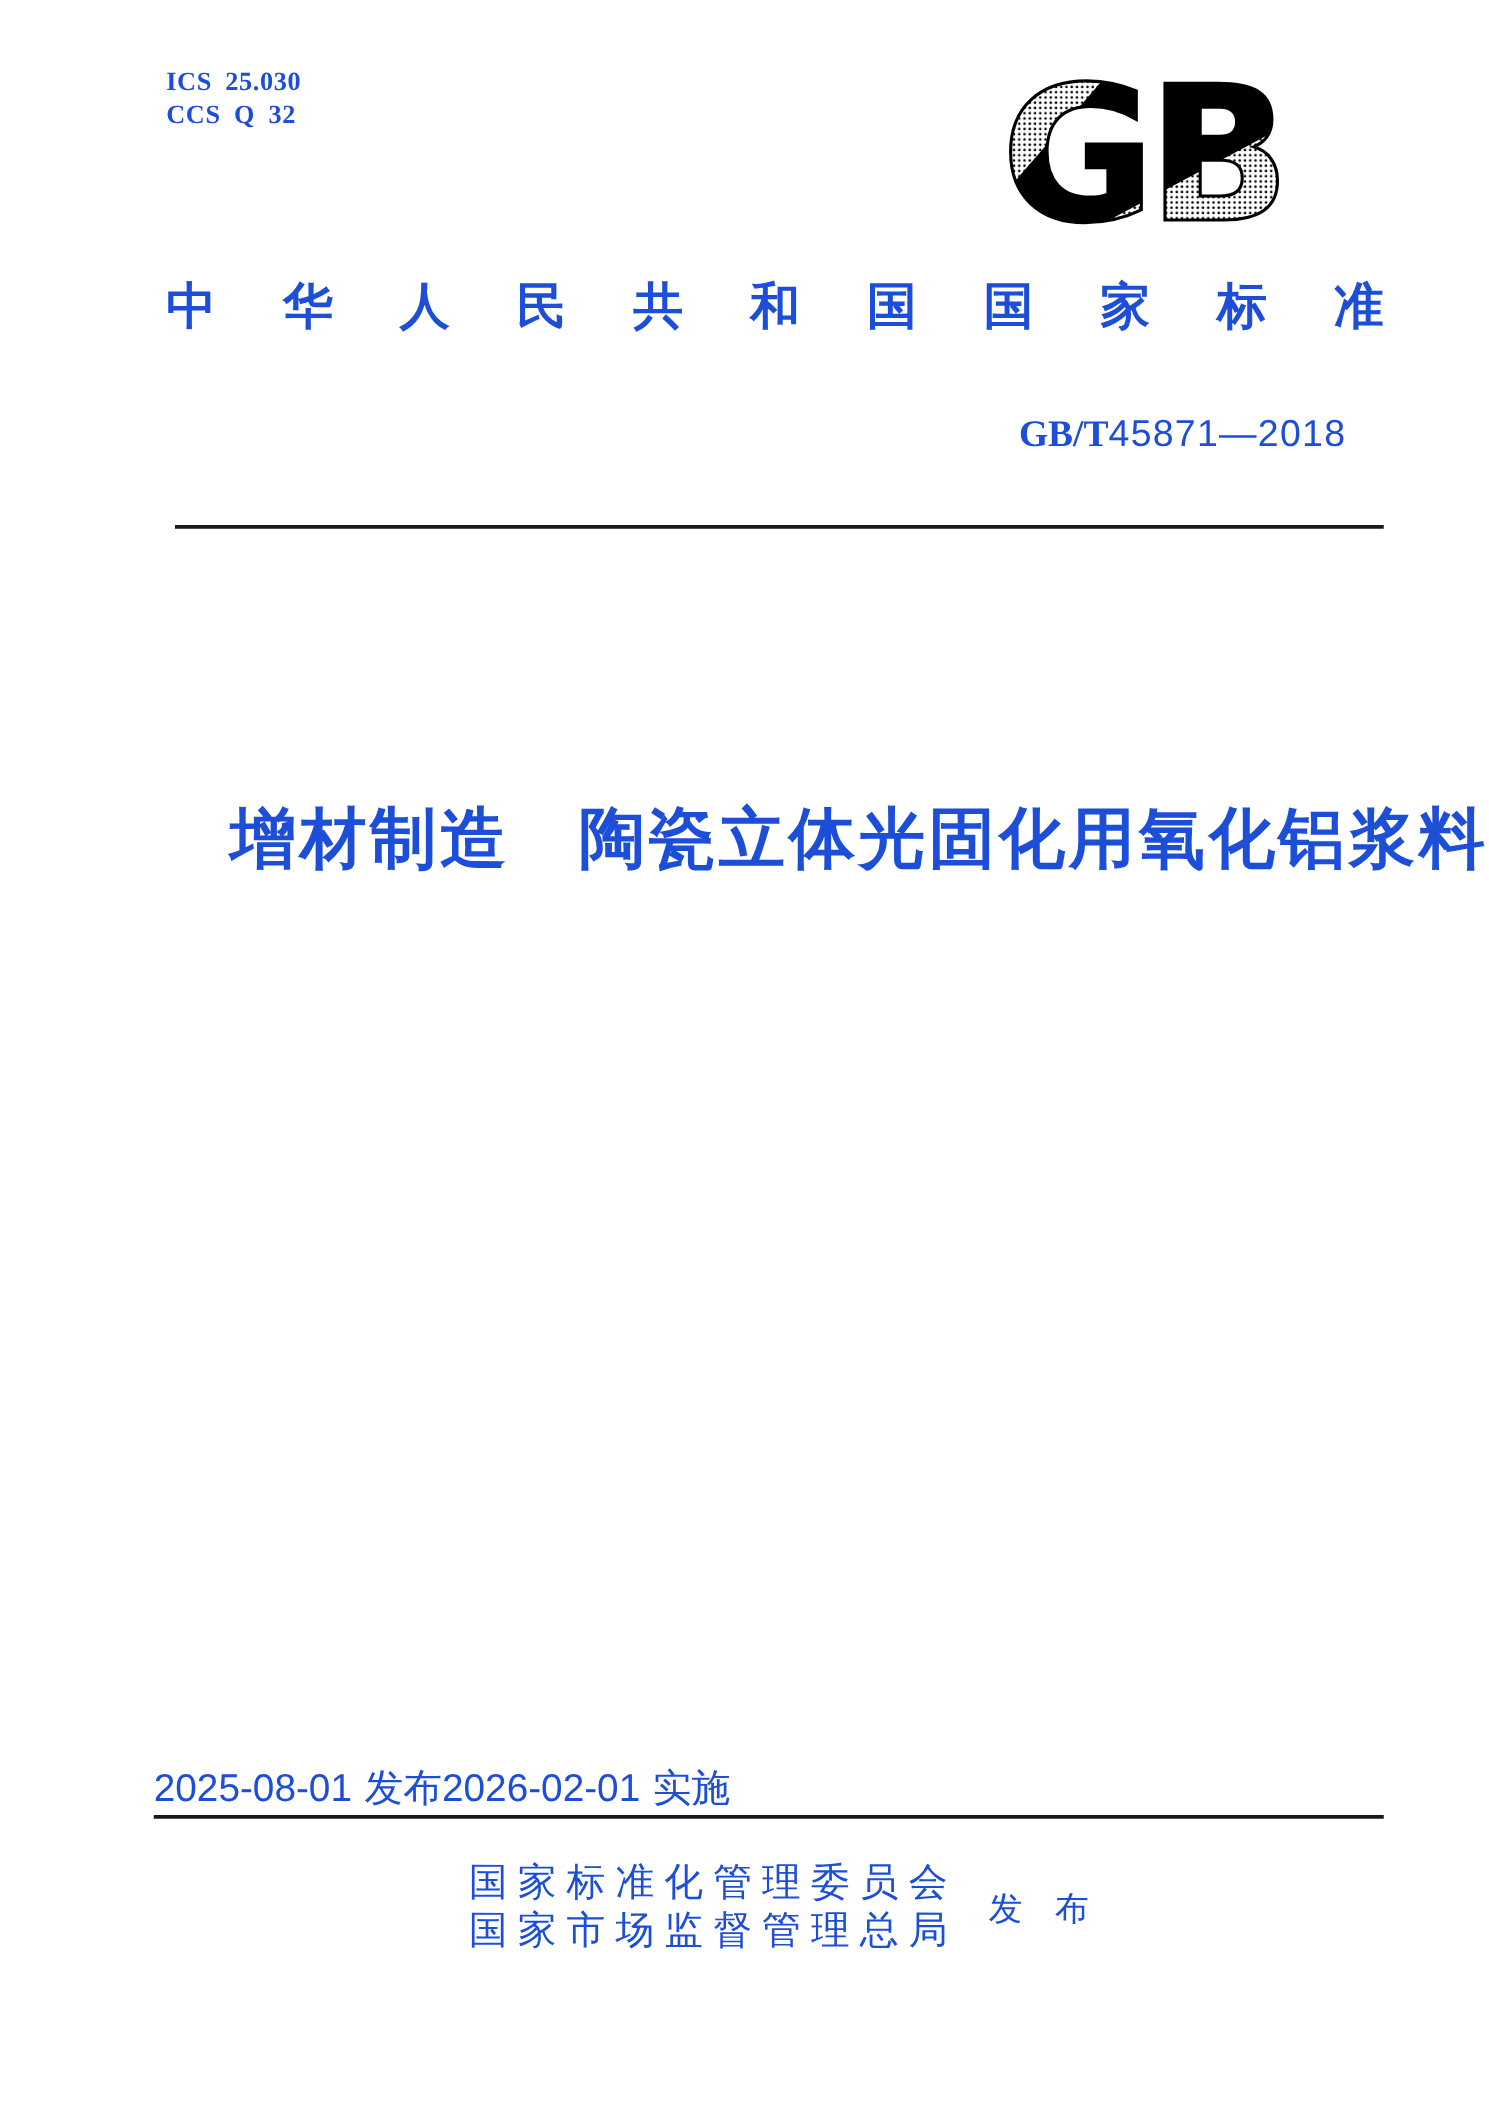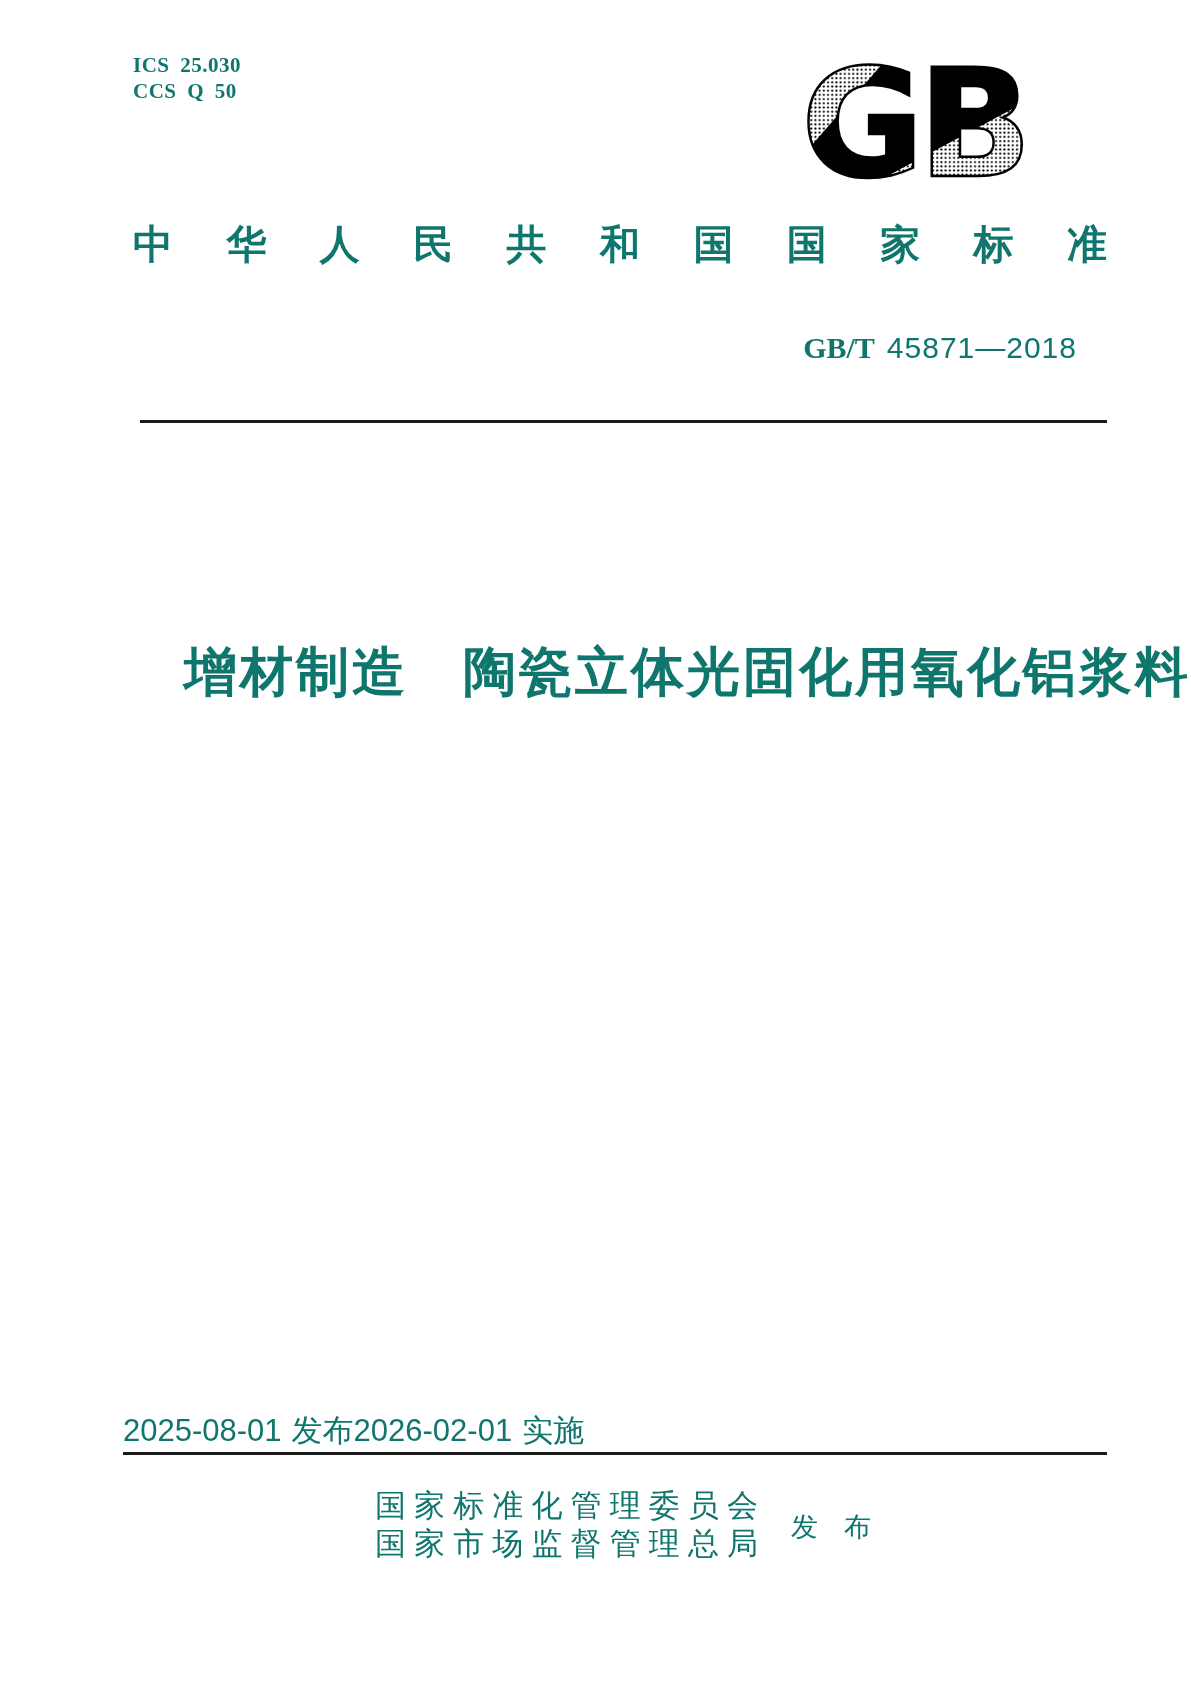--- a/index.html
+++ b/index.html
@@ -6,21 +6,21 @@
     margin: 0;
     padding: 0;
     background: #ffffff;
   }
   .page {
     position: relative;
     width: 1191px;
     height: 1685px;
     margin: 0 auto;
     background: #ffffff;
-    color: #0f766e;
+    color: #1d4ed8;
     font-family: "Liberation Serif", serif;
     overflow: hidden;
   }
 
   
   .ics-block {
     position: absolute;
     left: 133px;
     top: 52px;
     font-family: "Liberation Serif", serif;
@@ -67,21 +67,21 @@
     position: absolute;
     top: 330px;
     right: 114px;
     font-size: 30px;
     line-height: 36px;
     white-space: nowrap;
   }
   .std-code .prefix {
     font-family: "Liberation Serif", serif;
     font-weight: bold;
-    margin-right: 12px;
+    margin-right: 0;
   }
   .std-code .number {
     font-family: "Liberation Sans", sans-serif;
     font-weight: normal;
     letter-spacing: 1px;
   }
 
   
   .rule {
     position: absolute;
@@ -159,21 +159,21 @@
     white-space: nowrap;
   }
 </style>
 </head>
 <body>
 
 <div class="page">
 
   <div class="ics-block">
     <div>ICS 25.030</div>
-    <div>CCS Q 50</div>
+    <div>CCS Q 32</div>
   </div>
 
   <svg class="gb-logo" viewBox="0 0 237 125" aria-hidden="true">
     <defs>
       <pattern id="halftone" width="4.2" height="4.2" patternUnits="userSpaceOnUse">
         <circle cx="2" cy="2" r="1.05" fill="#000"></circle>
       </pattern>
       <clipPath id="blackband">
         <polygon points="85,0 237,0 237,38 75,125 0,125 0,98"></polygon>
       </clipPath>

